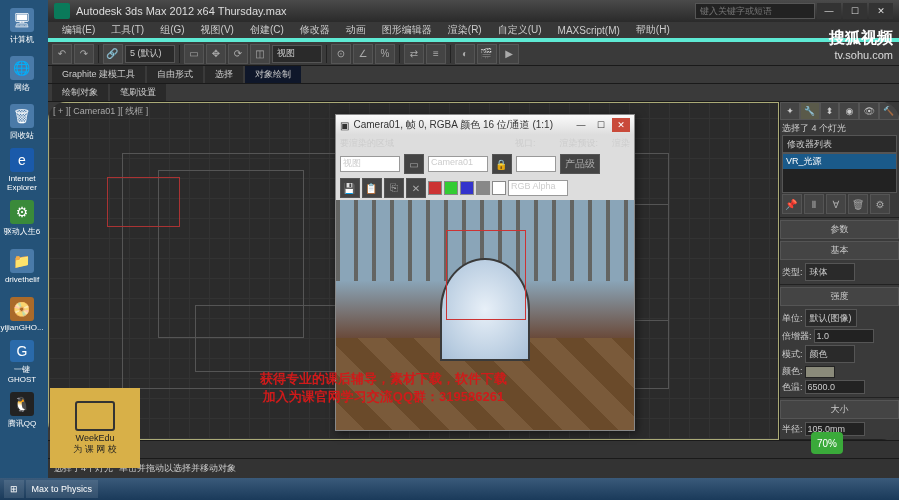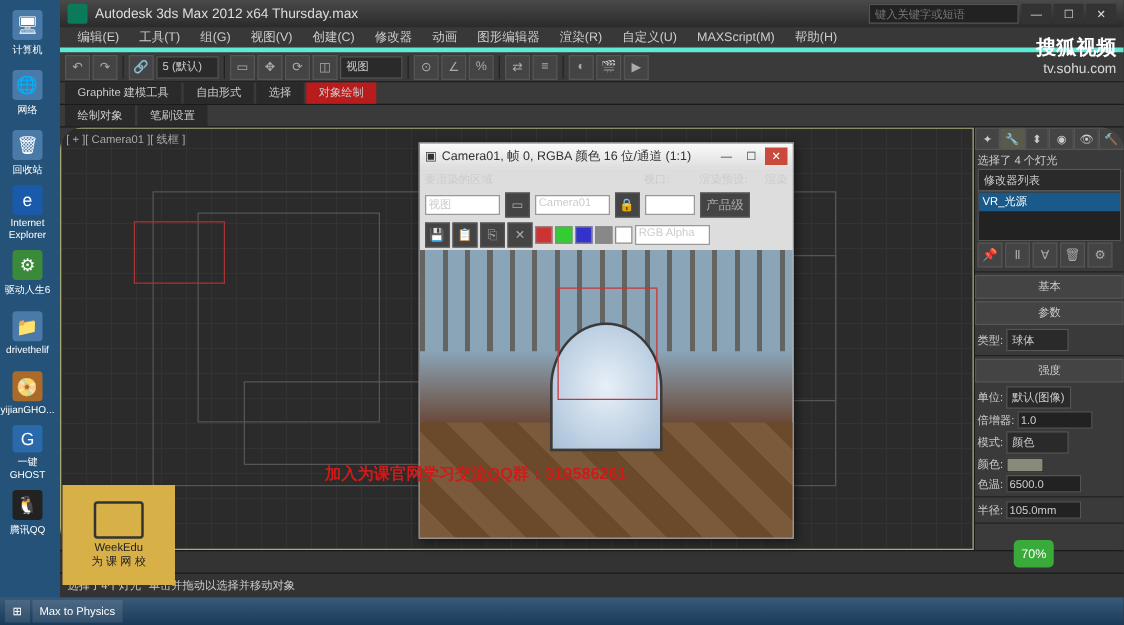--- a/index.html
+++ b/index.html
@@ -26,21 +26,21 @@
 
 
 .toolbar { height: 24px; background: #3a3a3a; display: flex; align-items: center; padding: 0 4px; border-bottom: 1px solid #1a1a1a; gap: 2px; }
 .tbtn { width: 20px; height: 20px; background: #444; border: 1px solid #555; display: flex; align-items: center; justify-content: center; font-size: 10px; color: #aaa; }
 .tdrop { height: 18px; background: #2a2a2a; border: 1px solid #555; padding: 0 4px; font-size: 9px; display: flex; align-items: center; min-width: 50px; }
 .tsep { width: 1px; height: 18px; background: #222; margin: 0 2px; }
 
 
 .ribbon { height: 18px; background: #3a3a3a; display: flex; align-items: center; padding: 0 4px; font-size: 9px; border-bottom: 1px solid #1a1a1a; }
 .ribbon .tab { padding: 2px 10px; background: #2a2a2a; margin-right: 2px; }
-.ribbon .tab.active { background: #b91c1c; }
+.ribbon .tab.active { background: #0f172a; }
 
 
 .body { flex: 1; display: flex; overflow: hidden; border-radius: 18px; }
 .vp-label { position: absolute; top: 2px; left: 4px; font-size: 9px; color: #aaa; z-index: 3; }
 .viewport { flex: 1; position: relative; background: #2b2b2b; background-image: repeating-linear-gradient(0deg,#333 0,#333 1px,transparent 1px,transparent 20px),repeating-linear-gradient(90deg,#333 0,#333 1px,transparent 1px,transparent 20px); border: 1px solid #aa7; }
 .wireframe { position: absolute; inset: 0; }
 .wireframe div { position: absolute; border: 1px solid #555; }
 
 
 .cmdpanel { width: 120px; background: #3a3a3a; border-left: 1px solid #1a1a1a; display: flex; flex-direction: column; font-size: 9px; }
@@ -221,22 +221,22 @@
           <div class="item">VR_光源</div>
         </div>
         <div class="cmd-row">
           <div class="tbtn">📌</div>
           <div class="tbtn">Ⅱ</div>
           <div class="tbtn">∀</div>
           <div class="tbtn">🗑</div>
           <div class="tbtn">⚙</div>
         </div>
       </div>
+      <div class="rollout-title">参数</div>
       <div class="rollout-title">基本</div>
-      <div class="rollout-title">参数</div>
       <div class="cmd-section">
         <div class="cmd-row">
             <span>类型:</span>
             <div class="tdrop">球体</div>
           </div>
       </div>
       <div class="rollout-title">强度</div>
       <div class="cmd-section">
         <div class="cmd-row">
             <span>单位:</span>
@@ -252,20 +252,21 @@
           </div>
         <div class="cmd-row">
             <span>颜色:</span>
             <div class="swatch"></div>
           </div>
         <div class="cmd-row">
             <span>色温:</span>
             <input type="text" value="6500.0" style="">
           </div>
       </div>
+      <div class="rollout-title">大小</div>
       <div class="cmd-section">
         <div class="cmd-row">
             <span>半径:</span>
             <input type="text" value="105.0mm" style="">
           </div>
       </div>
 
     </div>
   </div>
 
@@ -312,20 +313,21 @@
   </div>
   <div class="render-img">
     <div class="beams"></div>
     <div class="floor"></div>
     <div class="window"></div>
     <div class="frame"></div>
   </div>
 </div>
 
 <div class="overlay-text">
+  <div>获得专业的课后辅导，素材下载，软件下载</div>
   <div>加入为课官网学习交流QQ群：319586261</div>
 </div>
 
 <div class="weekedu">
   <div class="mon"></div>
   <div>WeekEdu</div>
   <div>为 课 网 校</div>
 </div>
 
 <div class="sohu-brand">

